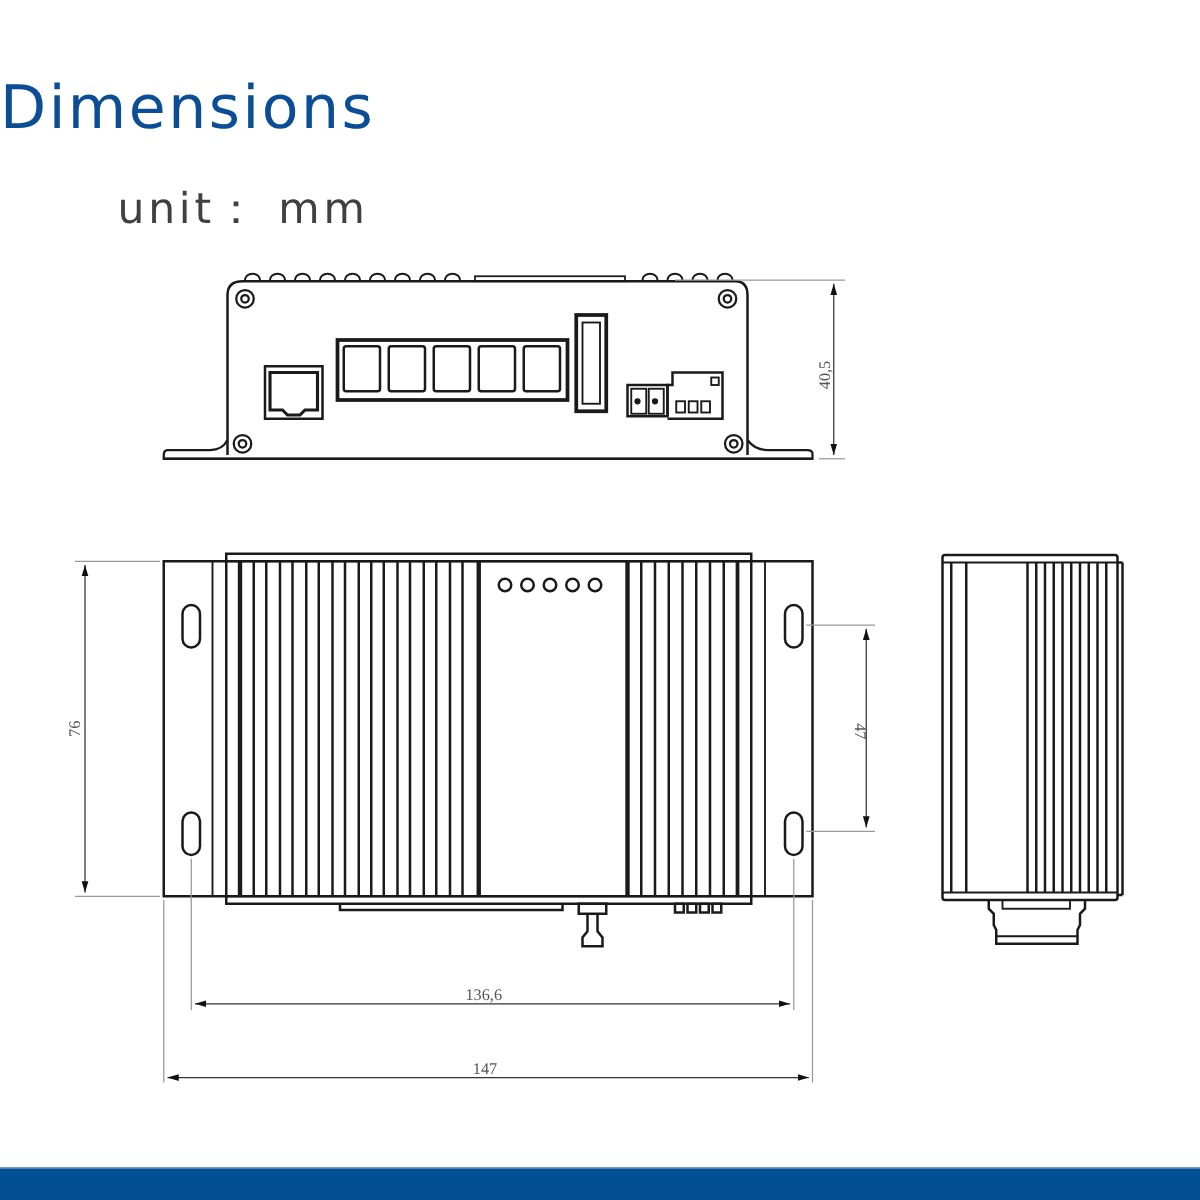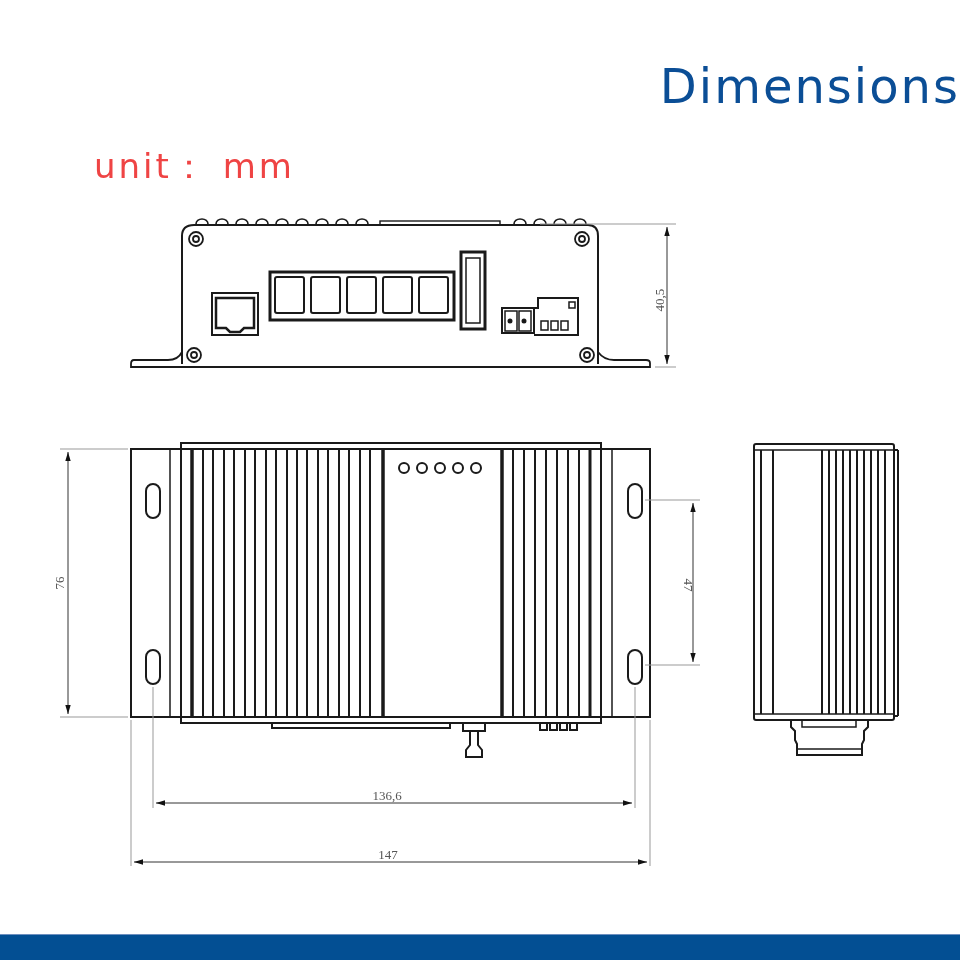--- a/index.html
+++ b/index.html
@@ -1,18 +1,18 @@
 <!DOCTYPE html>
 <html><head>
 <meta charset="utf-8">
 <style>
   html, body { margin:0; padding:0; background:#ffffff; }
   body { width:960px; height:960px; position:relative; overflow:hidden; font-family:"Liberation Sans", sans-serif; }
-  .title { position:absolute; left:0; width:960px; top:58px; text-align:right; font-size:48px; color:#0b4e96; letter-spacing:2px; font-family:"DejaVu Sans", sans-serif; }
-  .unit { position:absolute; left:94px; top:144px; font-size:34px; color:#ef4444; letter-spacing:3px; font-family:"DejaVu Sans", sans-serif; }
+  .title { position:absolute; left:0; width:960px; top:58px; text-align:left; font-size:48px; color:#0b4e96; letter-spacing:2px; font-family:"DejaVu Sans", sans-serif; }
+  .unit { position:absolute; left:94px; top:144px; font-size:34px; color:#404040; letter-spacing:3px; font-family:"DejaVu Sans", sans-serif; }
   .drawing { position:absolute; left:0; top:0; width:960px; height:960px; }
   .dim-text { font-family:"Liberation Serif", serif; font-size:13px; fill:#555; }
   .footer-bar { position:absolute; left:0; top:934px; width:960px; height:26px; background:#034f93; border-top:1px solid #6d8fbf; }
 </style>
 </head>
 <body>
 
 <div class="title">Dimensions</div>
 <div class="unit">unit： mm</div>
 

